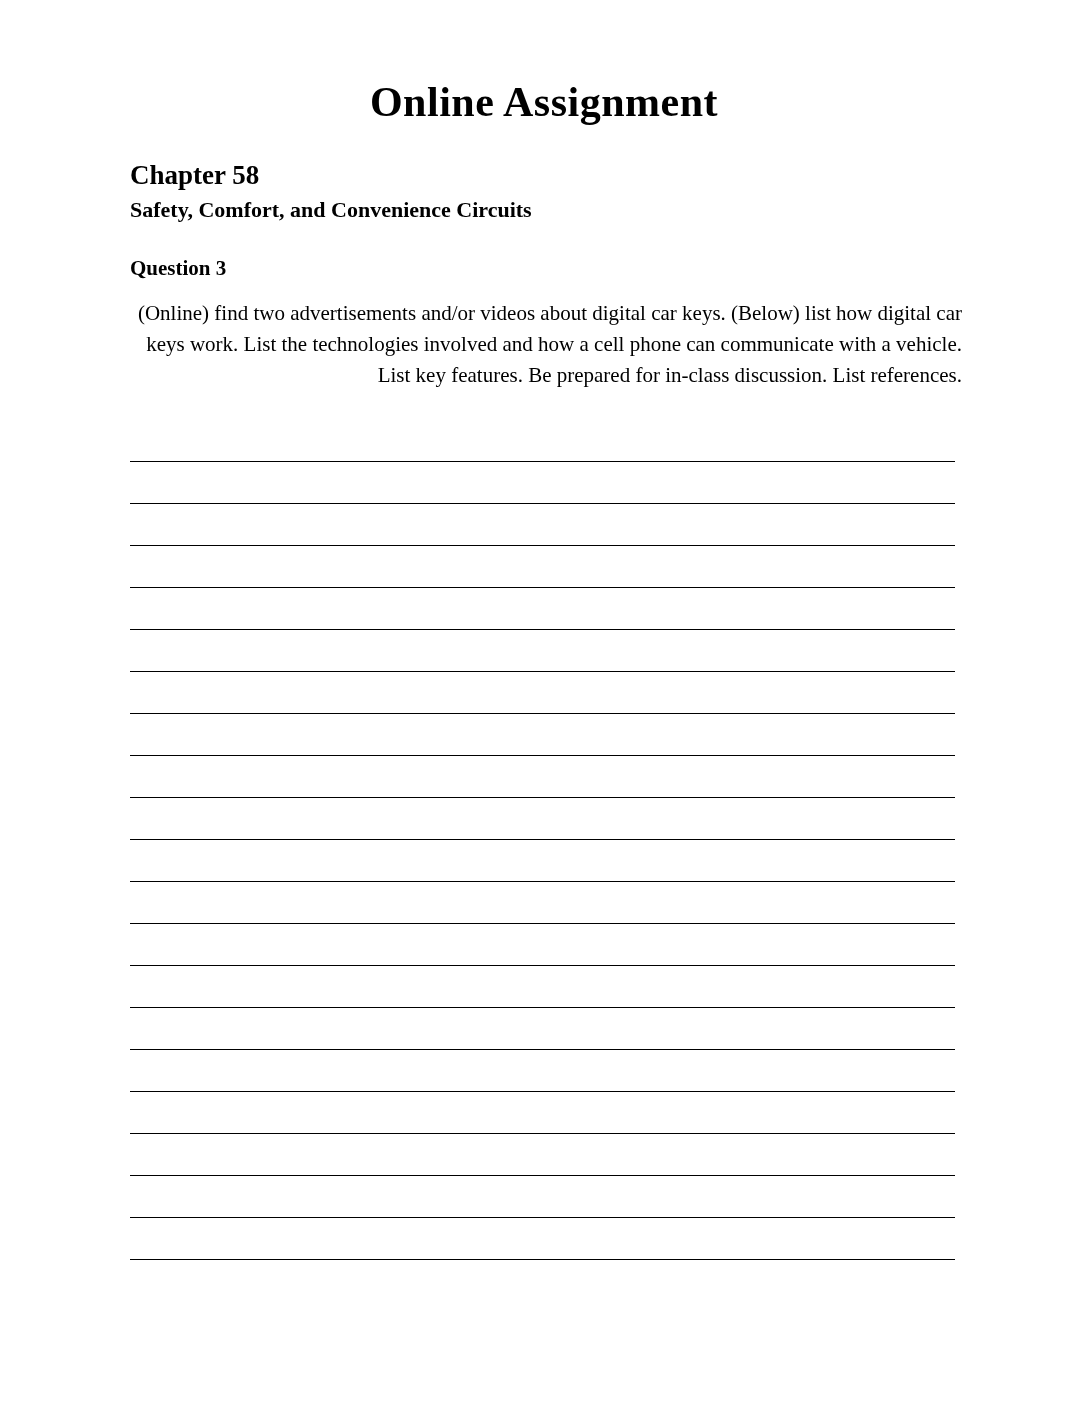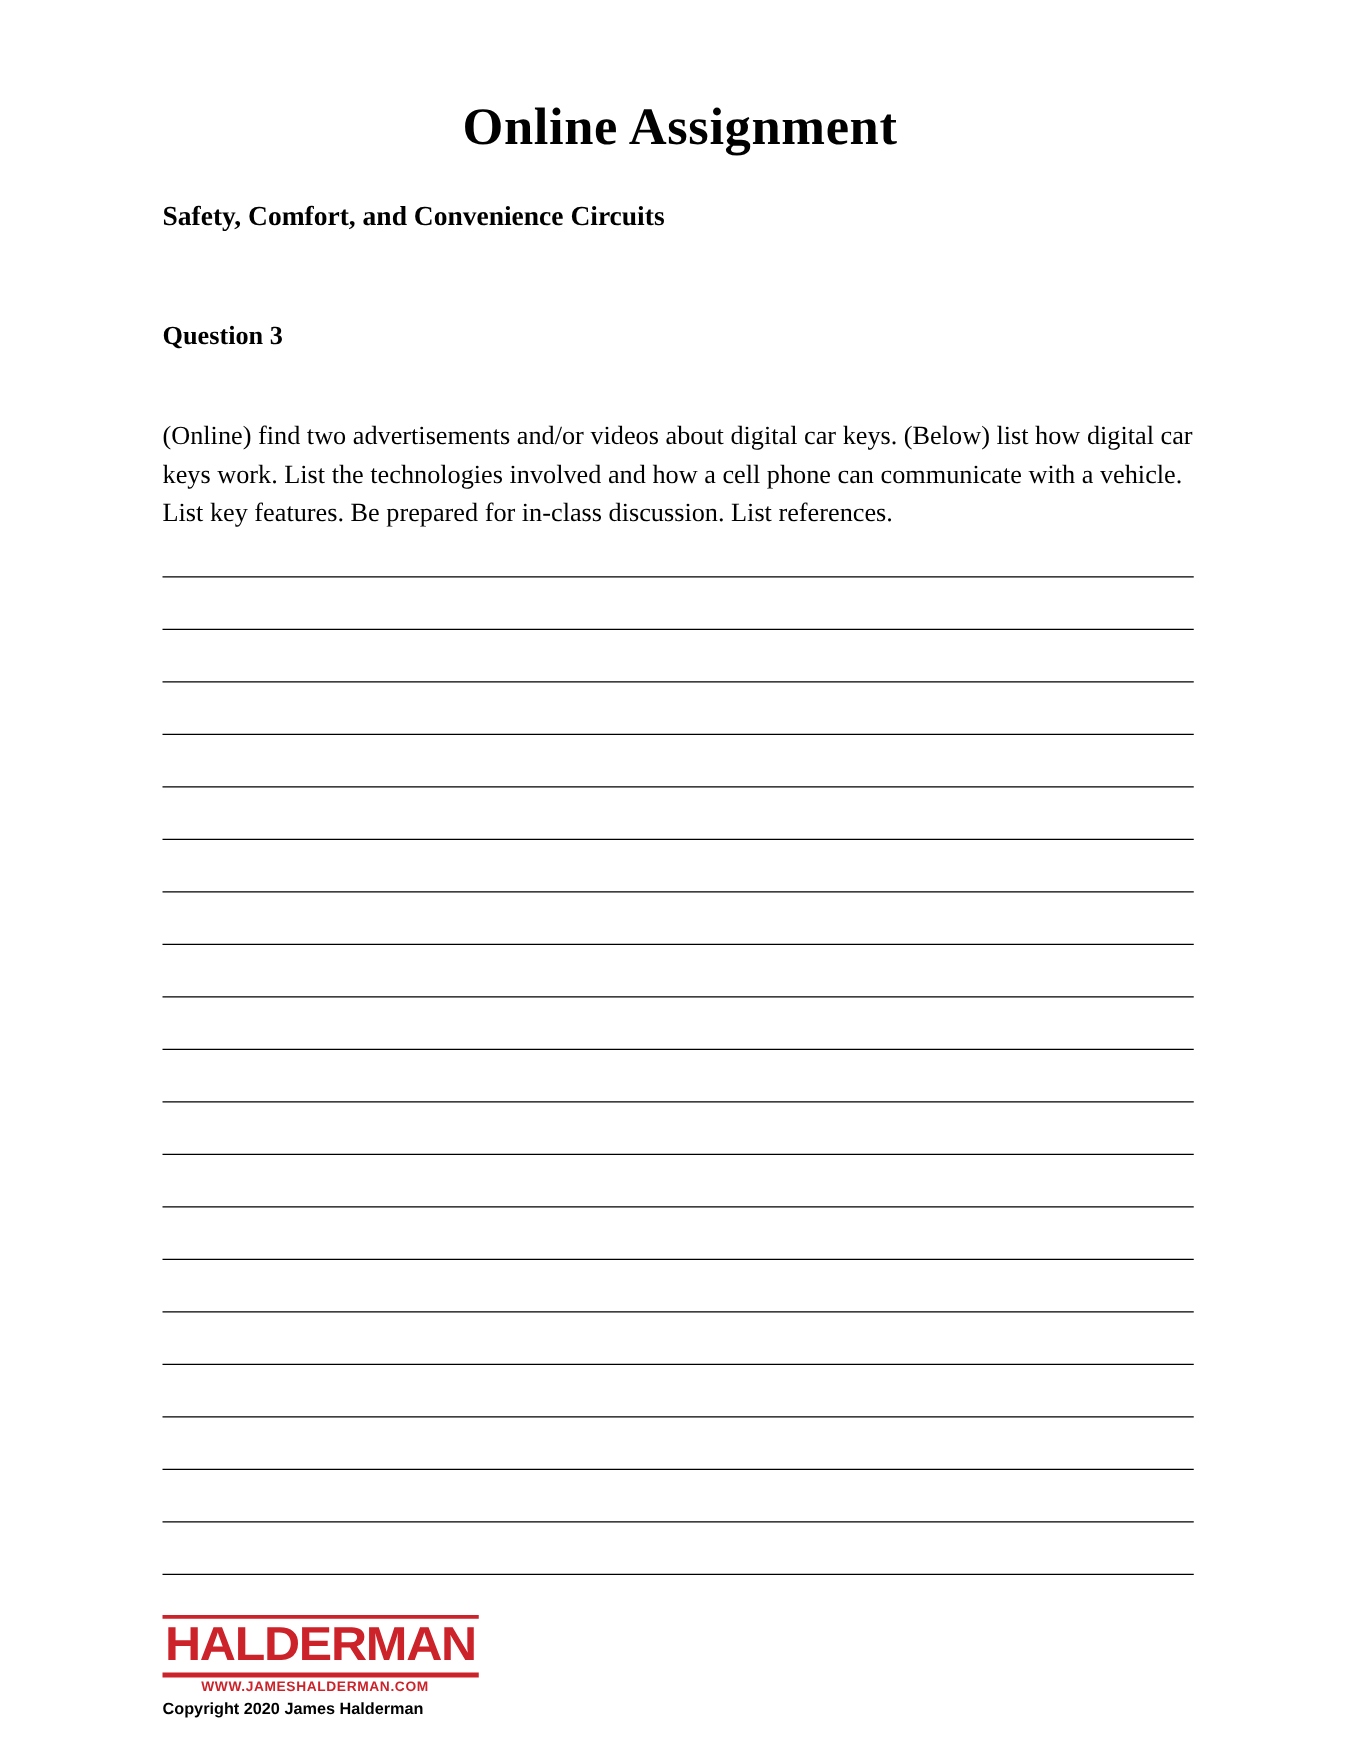--- a/index.html
+++ b/index.html
@@ -53,22 +53,21 @@
     font-size: 21px;
     font-weight: bold;
   }
   .question-text {
     position: absolute;
     top: 298px;
     left: 130px;
     width: 832px;
     font-size: 21px;
     line-height: 31px;
-    text-align: left;
-    margin-top: 35px;
+    text-align: right;
   }
   .answer-area {
     position: absolute;
     top: 420px;
     left: 130px;
     width: 825px;
   }
   .answer-line {
     height: 41px;
     border-bottom: 1px solid #000000;
@@ -114,20 +113,21 @@
   }
 </style>
 </head>
 <body>
 
 <div class="page">
 
   <div class="doc-title">Online Assignment</div>
 
   <div class="chapter-block">
+    <p class="chapter-number">Chapter 58</p>
     <p class="chapter-title">Safety, Comfort, and Convenience Circuits</p>
   </div>
 
   <div class="question-label">Question 3</div>
 
   <div class="question-text">(Online) find two advertisements and/or videos about digital car keys. (Below) list how digital car keys work. List the technologies involved and how a cell phone can communicate with a vehicle. List key features. Be prepared for in-class discussion. List references.</div>
 
   <div class="answer-area">
       <div class="answer-line"></div>
       <div class="answer-line"></div>
@@ -144,21 +144,14 @@
       <div class="answer-line"></div>
       <div class="answer-line"></div>
       <div class="answer-line"></div>
       <div class="answer-line"></div>
       <div class="answer-line"></div>
       <div class="answer-line"></div>
       <div class="answer-line"></div>
       <div class="answer-line"></div>
     </div>
 
-  <div class="footer">
-    <div class="logo">
-      <span class="logo-text">HALDERMAN</span>
-    </div>
-    <div class="logo-url">WWW.JAMESHALDERMAN.COM</div>
-    <div class="copyright">Copyright 2020 James Halderman</div>
-  </div>
 
 </div>
 
 </body></html>

